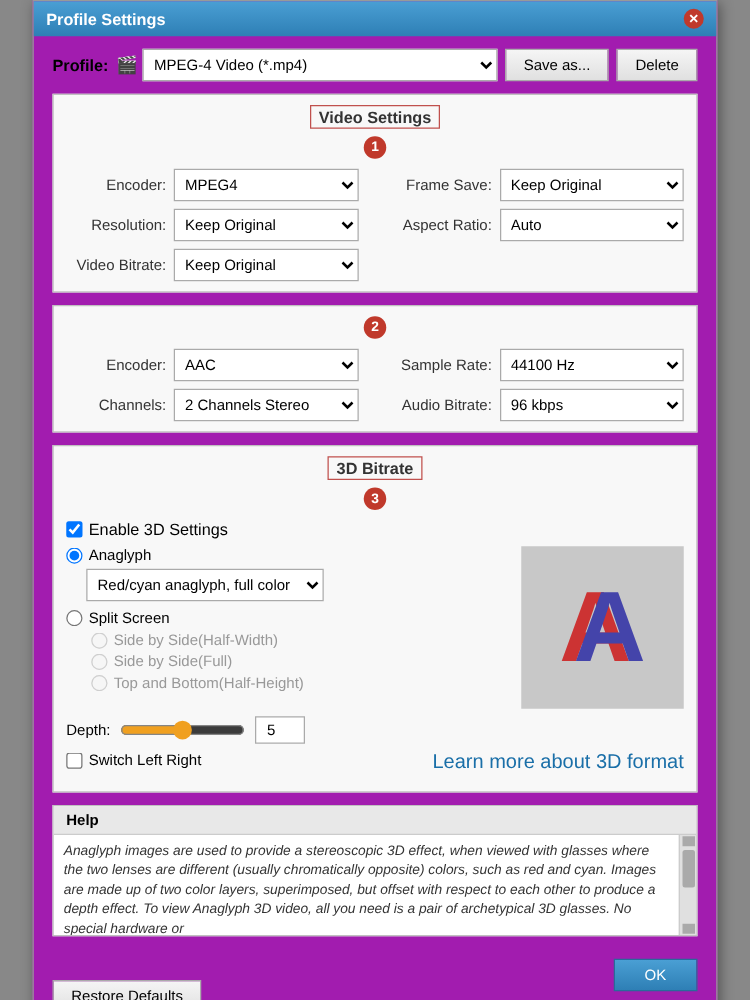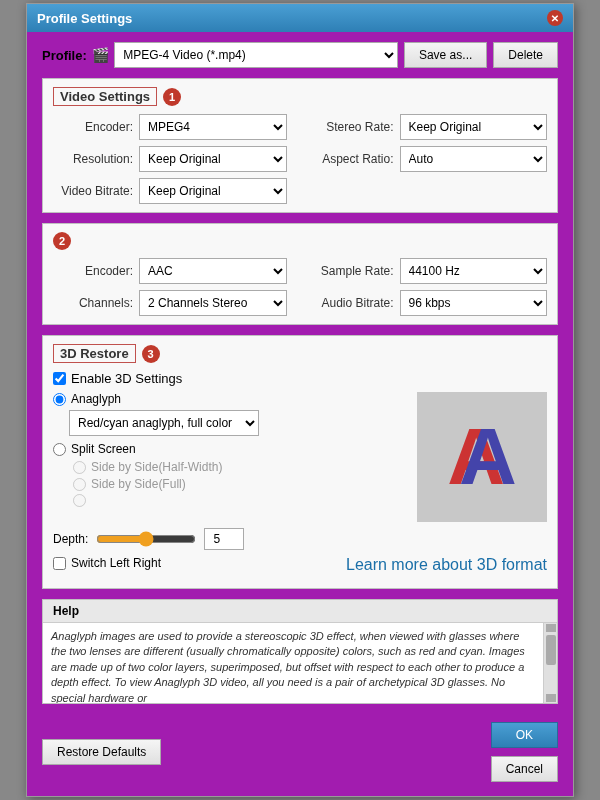--- a/index.html
+++ b/index.html
@@ -90,20 +90,21 @@
       border: 1px solid #c0c0c0;
       margin-bottom: 10px;
       padding: 8px 10px;
       background: #f8f8f8;
     }
     .section-header {
       display: flex;
       align-items: center;
       margin-bottom: 8px;
       gap: 6px;
+      flex-direction: column;
     }
     .section-title {
       font-weight: bold;
       font-size: 13px;
       border: 1px solid #c0504d;
       padding: 1px 6px;
       color: #333;
     }
     .badge {
       width: 18px;
@@ -329,21 +330,21 @@
         <div class="badge">1</div>
       </div>
       <div class="form-grid">
         <div class="form-row">
           <span class="form-label">Encoder:</span>
           <select>
             <option>MPEG4</option>
           </select>
         </div>
         <div class="form-row">
-          <span class="form-label">Stereo Rate:</span>
+          <span class="form-label">Frame Save:</span>
           <select>
             <option>Keep Original</option>
           </select>
         </div>
         <div class="form-row">
           <span class="form-label">Resolution:</span>
           <select>
             <option>Keep Original</option>
           </select>
         </div>
@@ -389,21 +390,21 @@
           <span class="form-label">Audio Bitrate:</span>
           <select>
             <option>96 kbps</option>
           </select>
         </div>
       </div>
     </div>
 
     <div class="section-3d">
       <div class="section-header">
-        <span class="section-title">3D Restore</span>
+        <span class="section-title">3D Bitrate</span>
         <div class="badge">3</div>
       </div>
       <div class="checkbox-row">
         <input type="checkbox" checked="" style="">
         <span>Enable 3D Settings</span>
       </div>
       <div class="three-d-inner">
         <div class="three-d-left">
           <div class="radio-row">
             <input type="radio" name="mode3d" checked="" style="">
@@ -421,20 +422,21 @@
           <div class="sub-radio-row">
             <input type="radio" name="splitmode" disabled="" style="">
             <span>Side by Side(Half-Width)</span>
           </div>
           <div class="sub-radio-row">
             <input type="radio" name="splitmode" disabled="" style="">
             <span>Side by Side(Full)</span>
           </div>
           <div class="sub-radio-row">
             <input type="radio" name="splitmode" disabled="" style="">
+            <span>Top and Bottom(Half-Height)</span>
           </div>
         </div>
         <div class="anaglyph-preview">
           <span class="anaglyph-letter-red">A</span>
           <span class="anaglyph-letter-blue">A</span>
         </div>
       </div>
       <div class="depth-row">
         <span class="depth-label">Depth:</span>
         <input type="range" min="0" max="10" value="5" style="">

